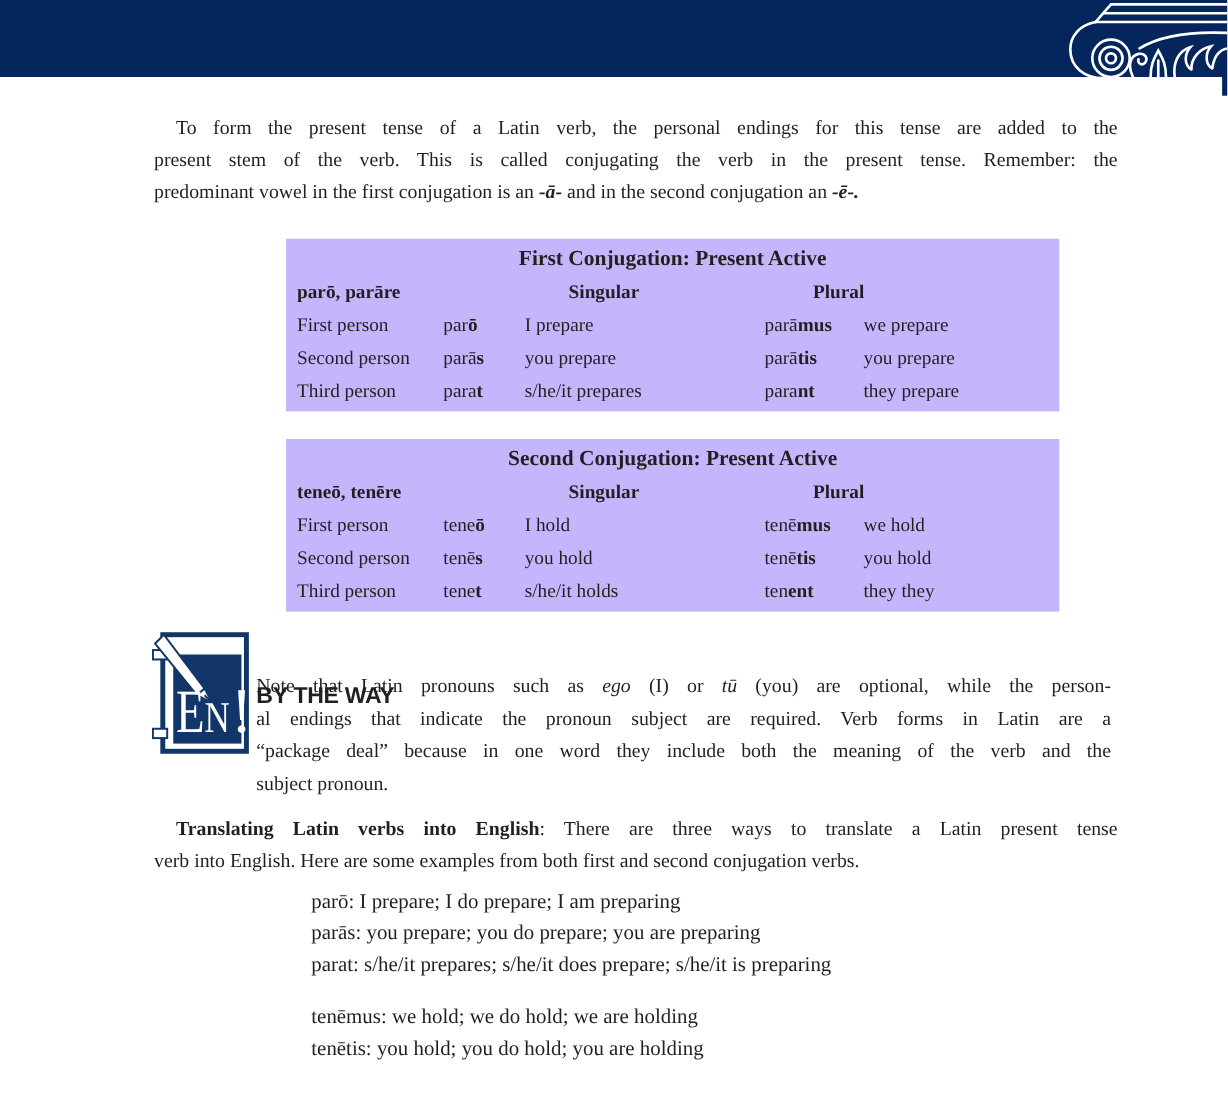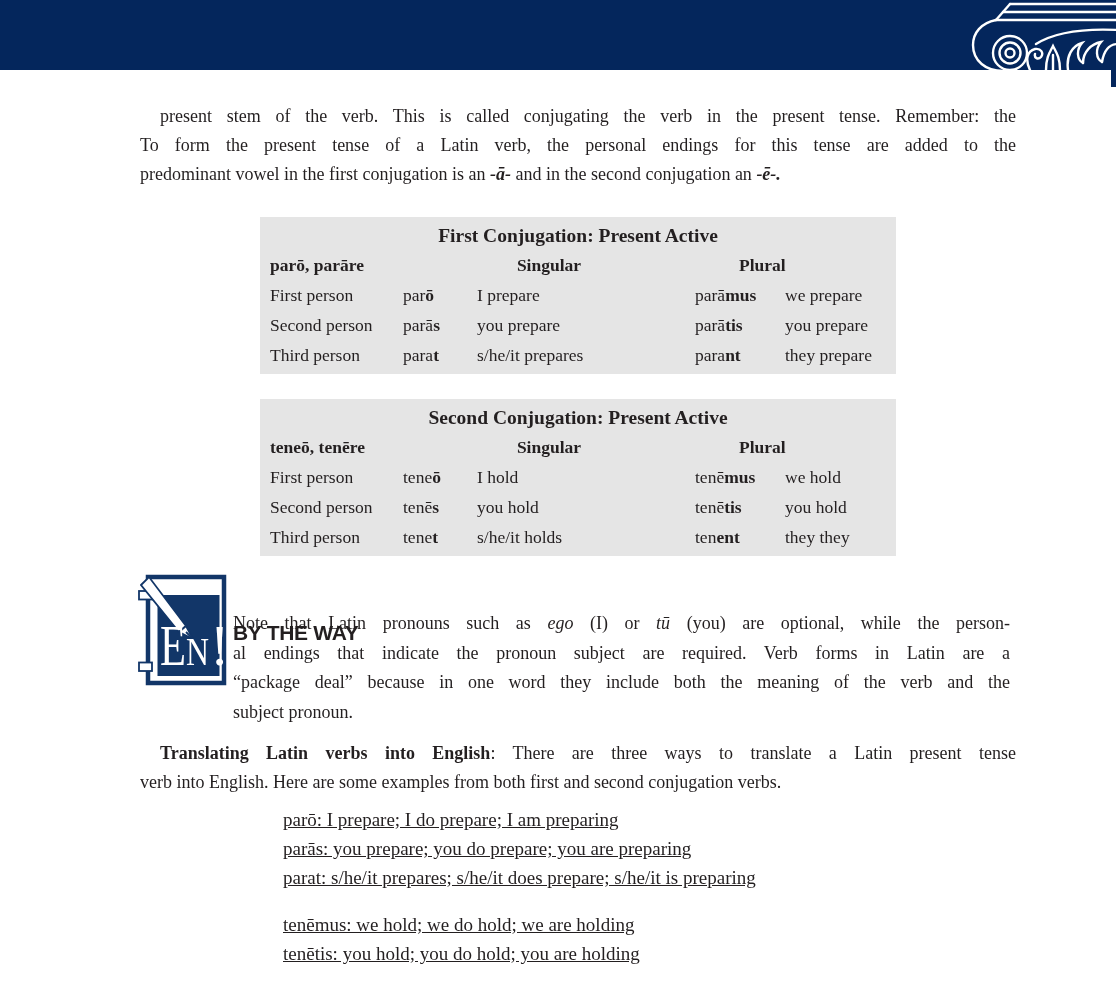--- a/index.html
+++ b/index.html
@@ -10,40 +10,40 @@
   
   .topbar{position:absolute;left:0;top:0;width:1116px;height:70px;background:#04265c;}
   .capital-svg{position:absolute;right:0;top:0;display:block;}
   .capital-notch{position:absolute;left:1111px;top:70px;width:5px;height:17px;background:#04265c;}
   
   .textblock{position:absolute;font-size:18px;line-height:29px;}
   .justify .jline{text-align:justify;text-align-last:justify;}
   .justify .jline:last-child{text-align-last:left;}
   .indent-first .jline:first-child{text-indent:20px;}
   
-  .conj-table{position:absolute;left:260px;width:636px;background:#e5e5e5;}
+  .conj-table{position:absolute;left:260px;width:703px;background:#c4b5fd;}
   .conj-title{text-align:center;font-weight:bold;font-size:19.5px;padding-top:5px;line-height:28px;}
   .conj-grid{display:grid;grid-template-columns:133px 74px 218px 90px 1fr;padding:0 3px 4px 10px;font-size:17.5px;}
   .conj-grid > div{line-height:30px;height:30px;white-space:nowrap;overflow:visible;}
   .conj-grid .hdr{font-weight:bold;}
   .span-sg{grid-column:2 / 4;text-align:center;}
   .span-pl{grid-column:4 / 6;text-align:left;padding-left:44px;}
   
   .btw-icon{position:absolute;left:138px;top:574px;}
   .btw-heading{
     position:absolute;left:233px;top:581px;
     font-family:"Liberation Sans", sans-serif;font-weight:bold;font-size:21px;letter-spacing:-0.3px;margin-top:40px;
   }
   .btw-text{left:233px;top:609px;width:777px;line-height:29.5px;}
   
   .intro{left:140px;top:102px;width:876px;}
   .table-one{top:217px;}
   .table-two{top:399px;}
   .translating{left:140px;top:739px;width:876px;}
-  .examples{position:absolute;left:283px;font-size:19px;line-height:29px;text-decoration:underline;}
+  .examples{position:absolute;left:283px;font-size:19px;line-height:29px;}
   .examples-one{top:805px;}
   .examples-two{top:910px;}
 </style>
 </head>
 <body>
 
 <div class="page">
 
   <div class="topbar">
     <svg class="capital-svg" width="170" height="70" viewBox="0 0 170 70" fill="none" stroke="#ffffff" stroke-width="2.4" stroke-linecap="round">
@@ -66,22 +66,22 @@
       <path d="M 107 55 L 107 70"></path>
 
       <path d="M 122 70 C 120 56 126 46 136 43 C 130 50 131 60 137 63"></path>
       <path d="M 137 63 C 137 52 145 44 155 42 C 149 49 150 59 156 62"></path>
       <path d="M 156 62 C 158 50 164 44 172 44"></path>
     </svg>
   </div>
   <div class="capital-notch"></div>
 
   <div class="textblock justify indent-first intro jlines">
+      <div class="jline">To form the present tense of a Latin verb, the personal endings for this tense are added to the</div>
       <div class="jline">present stem of the verb. This is called conjugating the verb in the present tense. Remember: the</div>
-      <div class="jline">To form the present tense of a Latin verb, the personal endings for this tense are added to the</div>
       <div class="jline">predominant vowel in the first conjugation is an <strong><em>-ā-</em></strong> and in the second conjugation an <strong><em>-ē-.</em></strong></div>
     </div>
 
   <div class="conj-table table-one">
     <div class="conj-title">First Conjugation: Present Active</div>
     <div class="conj-grid">
       <div class="hdr">parō, parāre</div>
       <div class="hdr span-sg">Singular</div>
       <div class="hdr span-pl">Plural</div>
 

